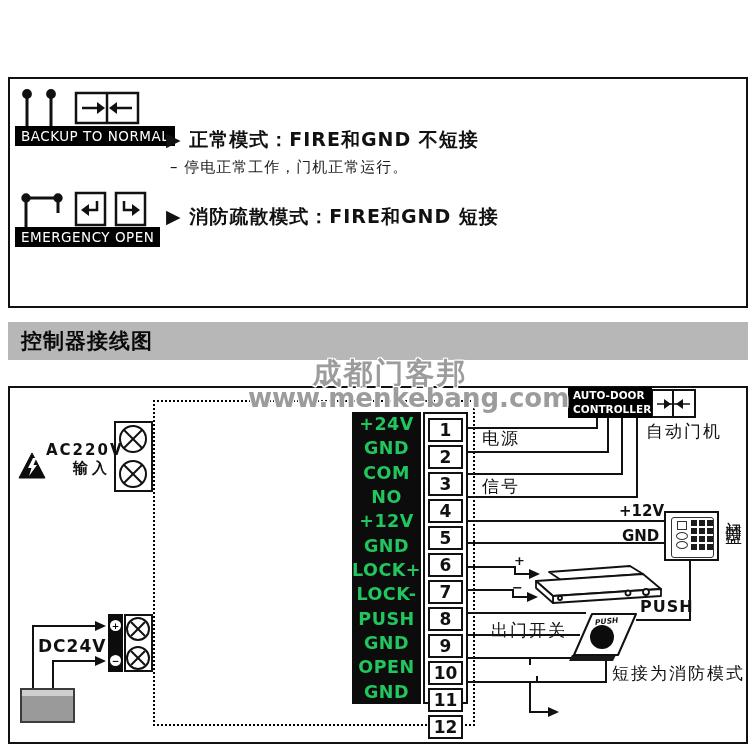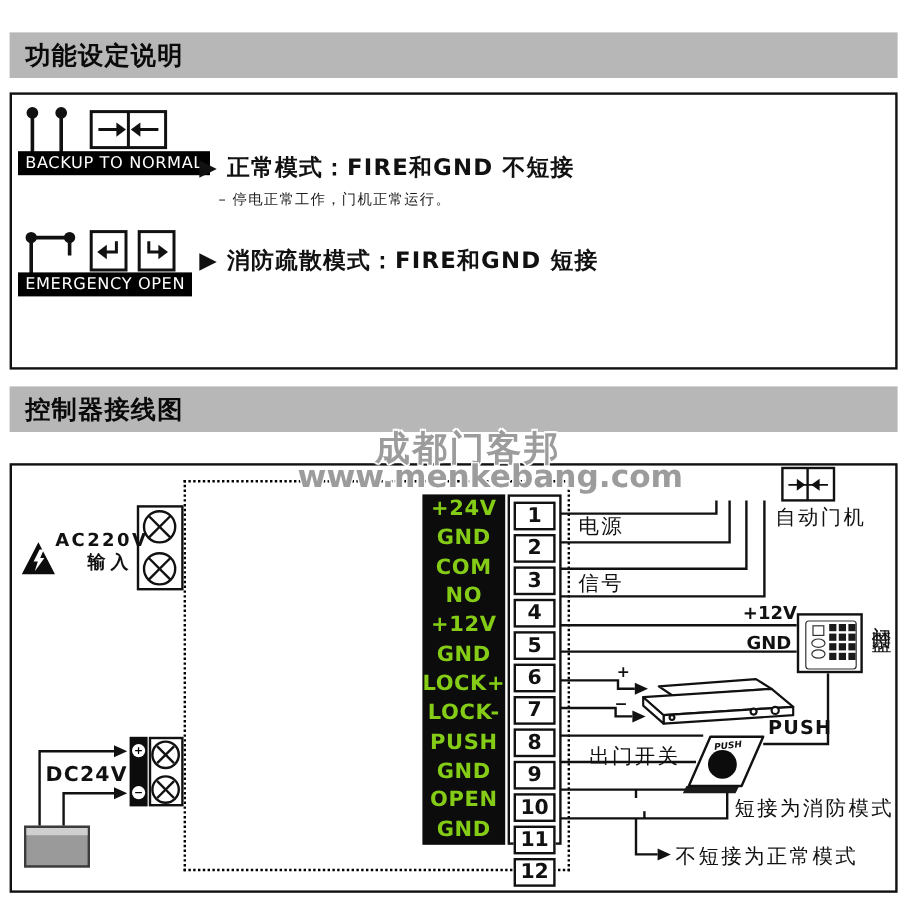--- a/index.html
+++ b/index.html
@@ -6,29 +6,29 @@
   .stage{position:relative;width:755px;height:750px;background:#fff;overflow:hidden;
          font-family:"DejaVu Sans","Liberation Sans",sans-serif;color:#111;}
   .hbar{position:absolute;left:8px;width:740px;height:38px;background:#b7b7b7;
         display:flex;align-items:center;padding-left:13px;box-sizing:border-box;}
   .hbar span{font-size:21px;font-weight:bold;color:#0a0a0a;letter-spacing:1px;}
   .panel{position:absolute;border:2px solid #111;background:#fff;box-sizing:border-box;}
   .badge{position:absolute;background:#000;color:#fff;font-weight:normal;font-size:13.5px;
          padding:2px 6px;letter-spacing:0.5px;white-space:nowrap;}
   .t-title{position:absolute;font-size:23px;font-weight:bold;white-space:nowrap;letter-spacing:1px;}
   .t-sub{position:absolute;font-size:19px;font-weight:bold;white-space:nowrap;letter-spacing:1px;}
-  .t-note{position:absolute;font-size:12px;color:#1d1d1d;white-space:nowrap;letter-spacing:1px;margin-left:12px;}
+  .t-note{position:absolute;font-size:15px;color:#1d1d1d;white-space:nowrap;letter-spacing:1px;}
   .wm{position:absolute;color:#9c9c9c;font-weight:bold;text-align:center;letter-spacing:2px;
       text-shadow:-1px -1px 0 #fff,1px -1px 0 #fff,-1px 1px 0 #fff,1px 1px 0 #fff,0 2px 1px #fff;
       z-index:30;white-space:nowrap;}
   .dotted{position:absolute;left:153px;top:400px;width:322px;height:326px;border:2px dotted #000;box-sizing:border-box;z-index:2;}
   .strip{position:absolute;left:352px;top:412px;width:69px;height:292px;background:#0c0c0c;
          display:flex;flex-direction:column;z-index:5;}
   .strip div{flex:1;display:flex;align-items:center;justify-content:center;
-             color:#84cc16;font-weight:bold;font-size:17.5px;letter-spacing:0.5px;}
+             color:#22c55e;font-weight:bold;font-size:17.5px;letter-spacing:0.5px;}
   .numframe{position:absolute;left:423px;top:412px;width:45px;height:292px;border:2px solid #111;
             background:#fff;box-sizing:border-box;display:flex;flex-direction:column;padding:2px;z-index:5;}
   .numframe div{flex:1;border:2px solid #111;margin:1.5px 1px;display:flex;align-items:center;
             justify-content:center;font-weight:bold;font-size:17px;background:#fff;}
   .lbl{position:absolute;font-size:17px;white-space:nowrap;letter-spacing:2px;z-index:20;}
   .lblb{position:absolute;font-weight:bold;white-space:nowrap;z-index:20;}
   .ctrlbox{position:absolute;left:568px;top:387px;width:84px;height:31px;background:#000;color:#fff;
            font-weight:bold;font-size:10.5px;line-height:13.5px;padding:2px 0 0 5px;box-sizing:border-box;z-index:15;}
   .kpbox{position:absolute;left:664px;top:511px;width:55px;height:50px;border:2px solid #111;background:#fff;box-sizing:border-box;z-index:15;}
   .kpin{position:absolute;left:5px;top:4px;width:41px;height:39px;border:1.5px solid #333;border-radius:3px;}
@@ -44,23 +44,20 @@
   .battery{position:absolute;left:20px;top:688px;width:55px;height:35px;background:#9a9a9a;border:2px solid #3c3c3c;box-sizing:border-box;z-index:6;}
   .battop{position:absolute;left:0;top:0;width:100%;height:6px;background:#cfcfcf;}
   svg.overlay{position:absolute;left:0;top:0;z-index:10;pointer-events:none;}
   svg.micon{position:absolute;}
 </style>
 </head>
 <body>
 
 <div class="stage">
 
-  <div class="hbar" style="top:27px;">
-    <span>功能设定说明</span>
-  </div>
 
   <div class="panel" style="left:8px;top:77px;width:740px;height:231px;">
 
     <svg class="micon" style="left:8px;top:8px;" width="50" height="42" viewBox="0 0 50 42">
       <g stroke="#111" stroke-width="3" fill="#111">
         <circle cx="9" cy="7" r="3.4"></circle>
           <line x1="9" y1="9" x2="9" y2="40"></line>
         <circle cx="33" cy="7" r="3.4"></circle>
           <line x1="33" y1="9" x2="33" y2="40"></line>
       </g>
@@ -152,20 +149,24 @@
 
   <div class="lblb" style="left:38px;top:636px;font-size:17px;letter-spacing:1px;">DC24V</div>
   <div class="dcstrip"></div>
   <div class="pcircle" style="left:110px;top:620px;">+</div>
   <div class="pcircle" style="left:110px;top:655px;">−</div>
   <div class="screwblk" style="left:124px;top:614px;width:29px;height:58px;"></div>
   <div class="battery">
       <div class="battop"></div>
     </div>
 
+  <div class="ctrlbox">
+    <div>AUTO-DOOR</div>
+    <div>CONTROLLER</div>
+  </div>
   <div class="lbl" style="left:646px;top:420px;">自动门机</div>
 
   <div class="lbl" style="left:482px;top:427px;">电源</div>
   <div class="lbl" style="left:482px;top:475px;">信号</div>
 
   <div class="lblb" style="left:619px;top:502px;font-size:15px;">+12V</div>
   <div class="lblb" style="left:622px;top:527px;font-size:15px;">GND</div>
   <div class="kpbox">
     <div class="kpin"></div>
     <div class="kpsq" style="left:11px;top:8px;"></div>
@@ -186,21 +187,20 @@
   </div>
   <div class="vtext" style="left:723px;top:508px;">门禁盘</div>
 
   <div class="lblb" style="left:514px;top:553px;font-size:13px;">+</div>
   <div class="lblb" style="left:512px;top:580px;font-size:13px;">−</div>
 
   <div class="lbl" style="left:491px;top:619px;">出门开关</div>
   <div class="lblb" style="left:640px;top:597px;font-size:16px;letter-spacing:1px;">PUSH</div>
 
   <div class="lbl" style="left:612px;top:662px;">短接为消防模式</div>
-  <div class="lbl" style="left:563px;top:702px;">不短接为正常模式</div>
 
   <svg class="overlay" width="755" height="750" viewBox="0 0 755 750">
     <g stroke="#111" stroke-width="2" fill="none">
 
       <path d="M467,428 H597 V417"></path>
       <path d="M467,452 H608 V417"></path>
       <path d="M467,474 H622 V417"></path>
       <path d="M467,497 H637 V417"></path>
 
       <path d="M467,521 H664"></path>

